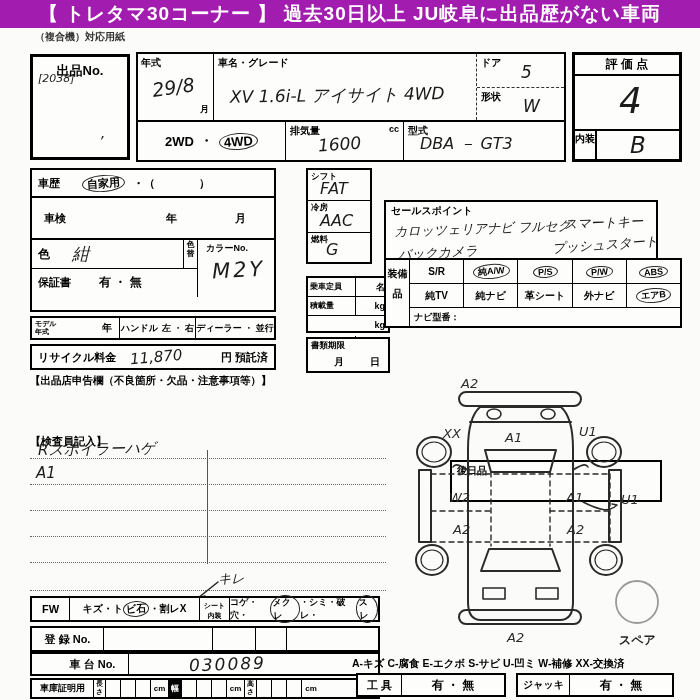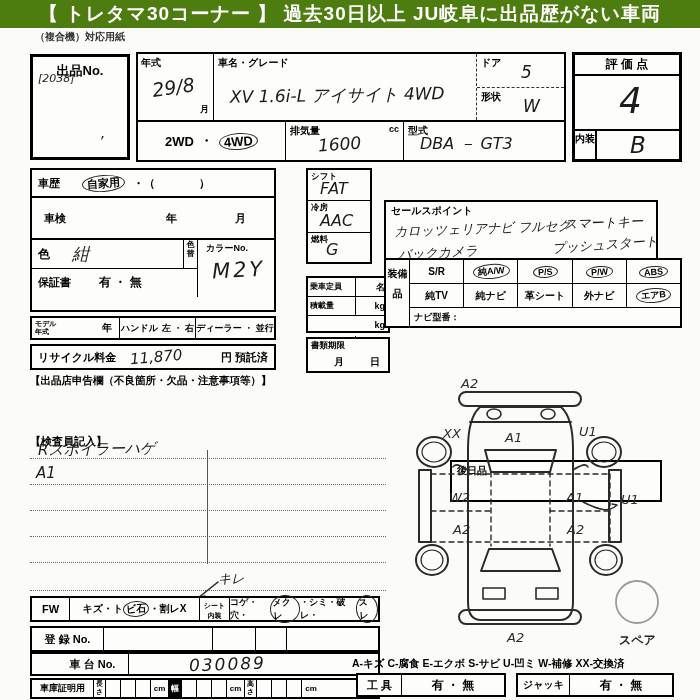--- a/index.html
+++ b/index.html
@@ -17,21 +17,21 @@
   .cell-div{width:0;border-left:1.5px solid #000;align-self:stretch;}
   .cell-dash{width:0;border-left:1px dashed #555;align-self:stretch;}
   svg text.hand{font-family:"DejaVu Sans",sans-serif;font-style:italic;fill:#2a2a2a;}
   svg text.print{font-family:"Liberation Sans",sans-serif;font-weight:bold;fill:#222;}
 </style>
 </head>
 <body>
 
 <div id="sheet">
 
-  <div class="abs" style="left:0;top:0;width:700px;height:28px;background:#4d7c0f;color:#fff;display:flex;align-items:center;justify-content:center;font-size:19px;font-weight:bold;letter-spacing:1px;">
+  <div class="abs" style="left:0;top:0;width:700px;height:28px;background:#a21caf;color:#fff;display:flex;align-items:center;justify-content:center;font-size:19px;font-weight:bold;letter-spacing:1px;">
     <span>【 トレタマ30コーナー 】 過去30日以上 JU岐阜に出品歴がない車両</span>
   </div>
   <div class="abs lbl" style="left:35px;top:30px;font-size:10px;color:#333;">（複合機）対応用紙</div>
 
   <div class="abs thick box" style="left:30px;top:54px;width:100px;height:106px;">
     <div class="lbl" style="text-align:center;font-size:13px;margin-top:5px;">出品No.</div>
     <div class="abs hw" style="left:5px;top:15px;font-size:11px;">[2038]</div>
     <div class="abs hw" style="left:66px;top:76px;font-size:14px;">’</div>
   </div>
 

